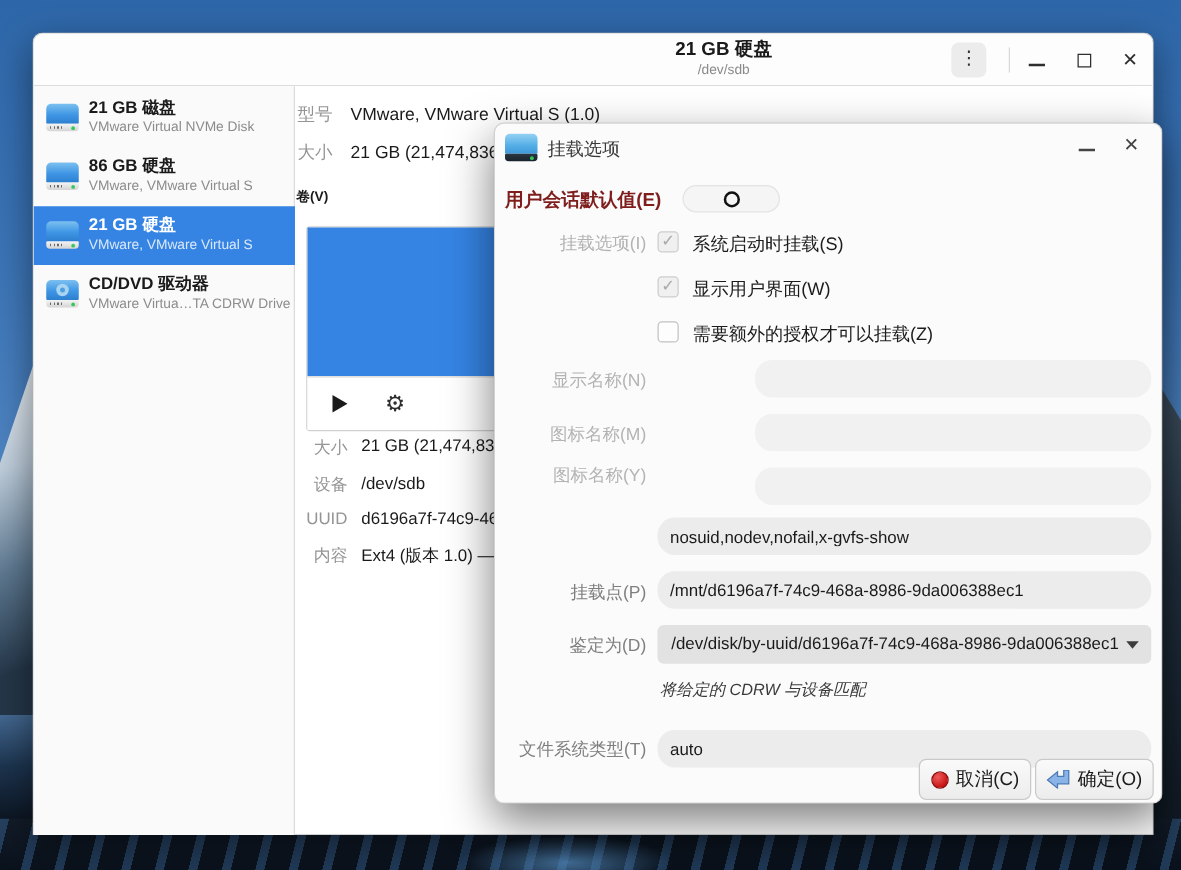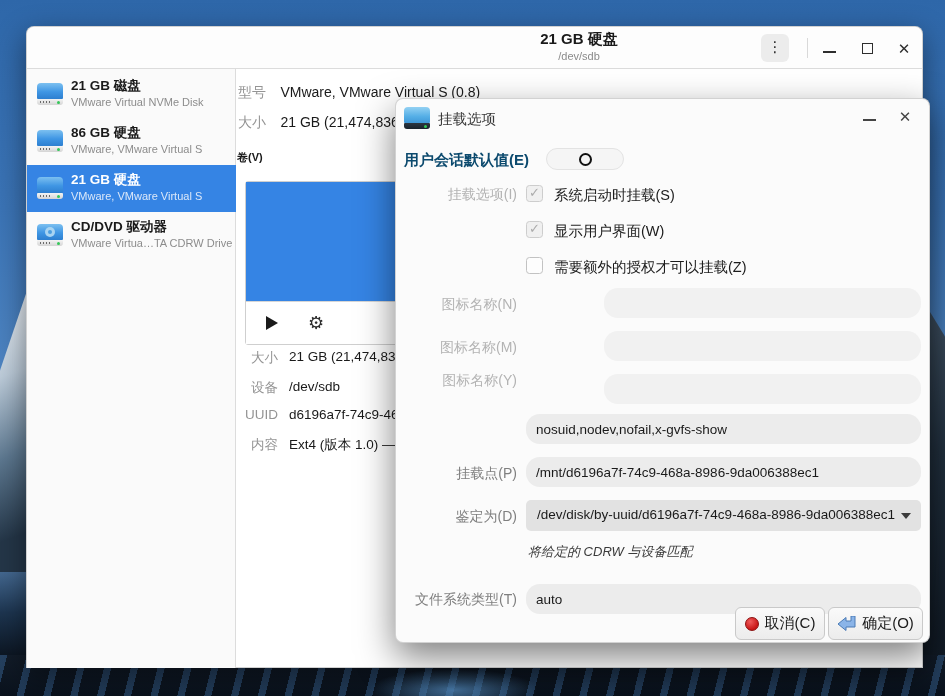--- a/index.html
+++ b/index.html
@@ -85,21 +85,21 @@
   .detail-row .dl { position:absolute; left:0; width:42px; text-align:right; color:#949494; font-size:13.5px; }
   .detail-row .dv { position:absolute; left:53px; color:#1a1a1a; font-size:13.5px; }
 
   
   .dialog { position:absolute; left:395px; top:98px; width:535px; height:545px; background:#fbfbfb;
     border-radius:8px; border:1px solid rgba(0,0,0,.16); box-shadow:0 14px 36px rgba(0,0,0,.5); z-index:5; }
   .dlg-titlebar { position:absolute; left:0; top:0; right:0; height:38px; }
   .dlg-title { position:absolute; left:42px; top:11px; font-size:14.5px; color:#3a3a3a; }
   .dlg-win-min { left:461px; } .dlg-win-close { left:497px; }
   .dlg-winctl { position:absolute; top:5px; width:24px; height:24px; display:flex; align-items:center; justify-content:center; color:#444; cursor:pointer; }
-  .session-label { position:absolute; left:8px; top:52px; font-size:15px; font-weight:bold; color:#0c4a6e; }
+  .session-label { position:absolute; left:8px; top:52px; font-size:15px; font-weight:bold; color:#7f1d1d; }
   .switch { position:absolute; left:150px; top:49px; width:78px; height:22px; background:#f5f5f5; border:1px solid #e3e3e3; border-radius:11px; cursor:pointer; }
   .switch-knob { position:absolute; left:32px; top:3.5px; width:13px; height:13px; border:2.5px solid #111; border-radius:50%; background:transparent; }
 
   .dlg-label { position:absolute; left:0; width:121px; text-align:right; font-size:14px; color:#7f7f7f; white-space:nowrap; }
   .dlg-label.dim { color:#b3b3b3; }
   .checkbox { position:absolute; left:130px; width:17px; height:17px; border-radius:3.5px; background:#fdfdfd; border:1px solid #c2c2c2; cursor:pointer; }
   .checkbox.checked { background:#f0f0f0; border-color:#cdcdcd; }
   .checkbox.checked::after { content:"✓"; position:absolute; left:2px; top:-1px; font-size:13px; color:#ababab; }
   .cb-label { position:absolute; left:158px; font-size:14.5px; color:#1c1c1c; white-space:nowrap; }
 
@@ -202,21 +202,21 @@
         <span class="txt">
             <div class="sb-title">CD/DVD 驱动器</div>
         <div class="sb-sub">VMware Virtua…TA CDRW Drive</div>
           </span>
       </div>
     </div>
 
     <div class="content">
       <div class="row-model">
         <span class="kv-label">型号</span>
-        <span class="kv-value">VMware, VMware Virtual S (0.8)</span>
+        <span class="kv-value">VMware, VMware Virtual S (1.0)</span>
       </div>
       <div class="row-sizetop">
         <span class="kv-label">大小</span>
         <span class="kv-value">21 GB (21,474,836,48</span>
       </div>
       <div class="volumes-heading">卷(V)</div>
       <div class="volume-frame">
         <div class="vol-block"></div>
         <div class="vol-toolbar">
           <div class="vt-btn" style="left:12px;">
@@ -269,21 +269,21 @@
       </div>
 
     <div class="dlg-label dim" style="top:87px;">挂载选项(I)</div>
     <div class="checkbox checked" style="top:86px;"></div>
     <div class="cb-label" style="top:87px;">系统启动时挂载(S)</div>
     <div class="checkbox checked" style="top:122px;"></div>
     <div class="cb-label" style="top:123px;">显示用户界面(W)</div>
     <div class="checkbox" style="top:158px;"></div>
     <div class="cb-label" style="top:159px;">需要额外的授权才可以挂载(Z)</div>
 
-    <div class="dlg-label dim" style="top:197px;">图标名称(N)</div>
+    <div class="dlg-label dim" style="top:197px;">显示名称(N)</div>
     <input class="entry named dim" style="top: 189px;" value="">
 
     <div class="dlg-label dim" style="top:240px;">图标名称(M)</div>
     <input class="entry named dim" style="top: 232px;" value="">
 
     <div class="dlg-label dim" style="top:273px;padding-left:12px;">图标名称(Y)</div>
     <input class="entry named dim" style="top: 275px;" value="">
 
     <input class="entry wide" style="top: 315px;" value="nosuid,nodev,nofail,x-gvfs-show">
 

